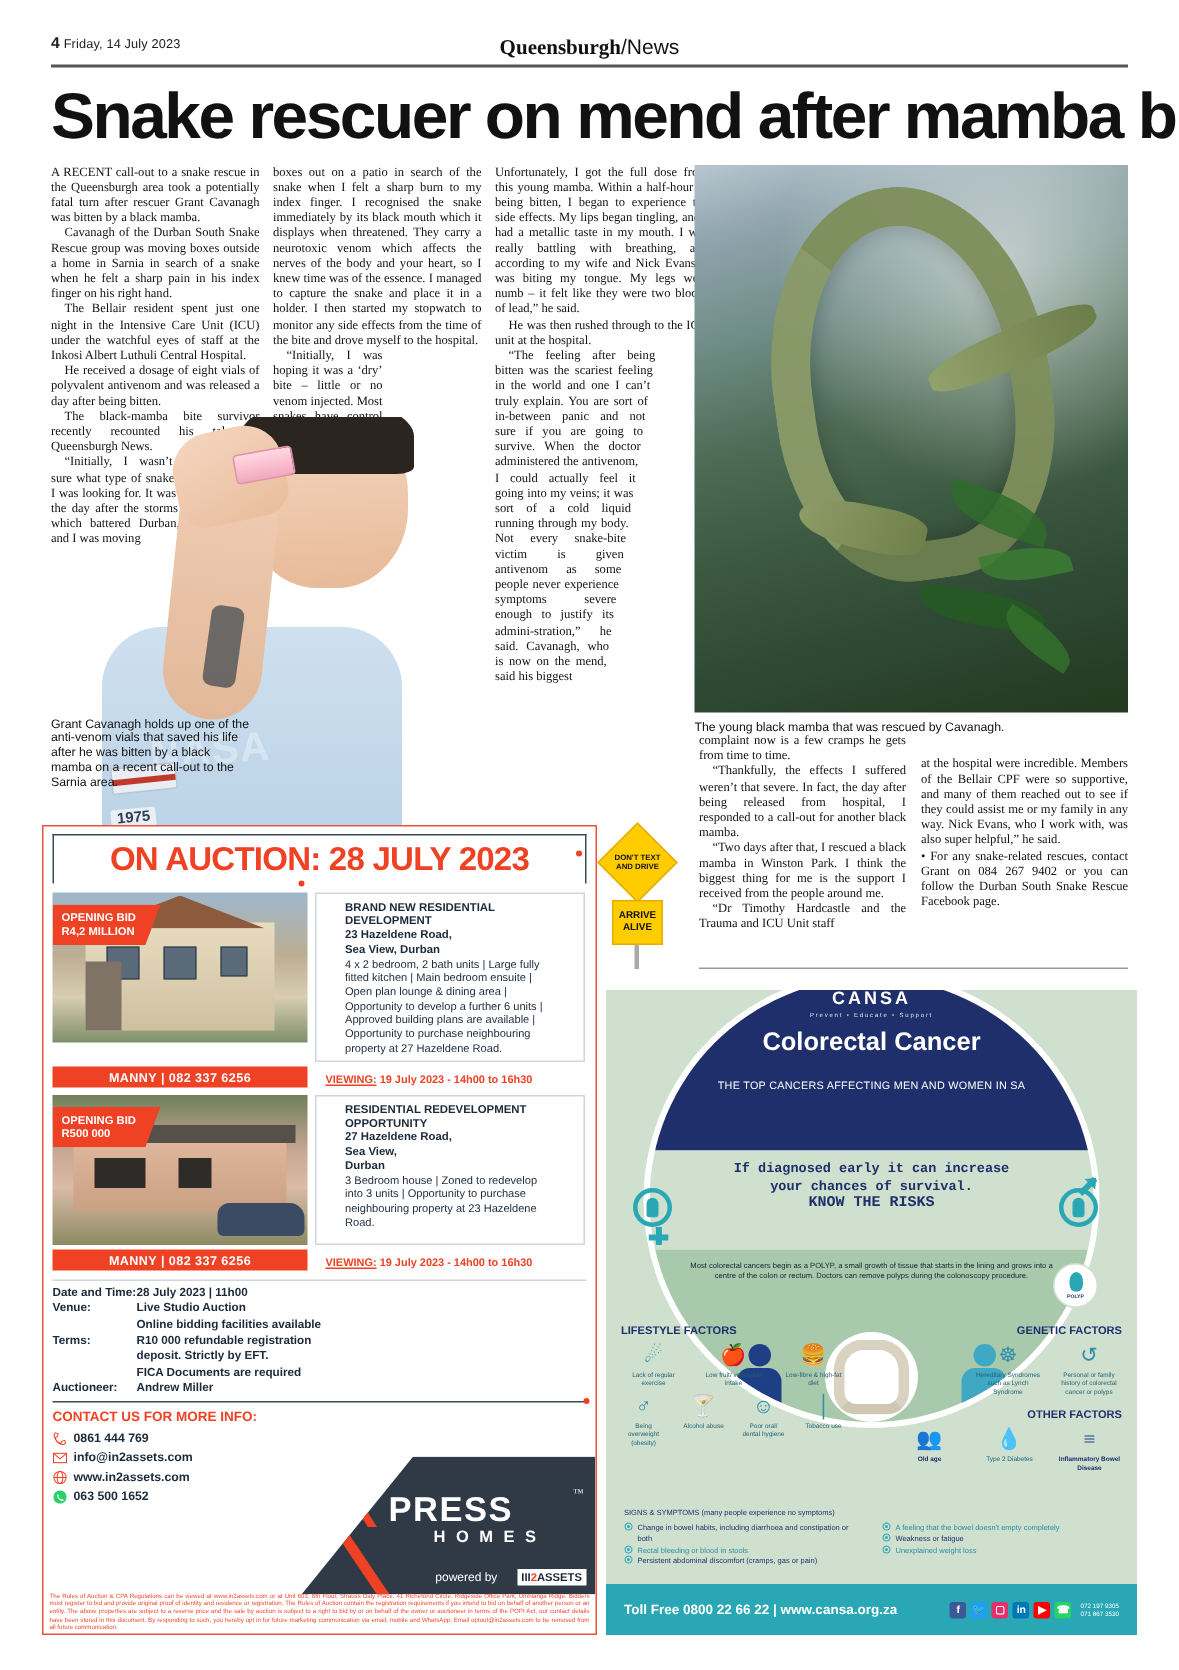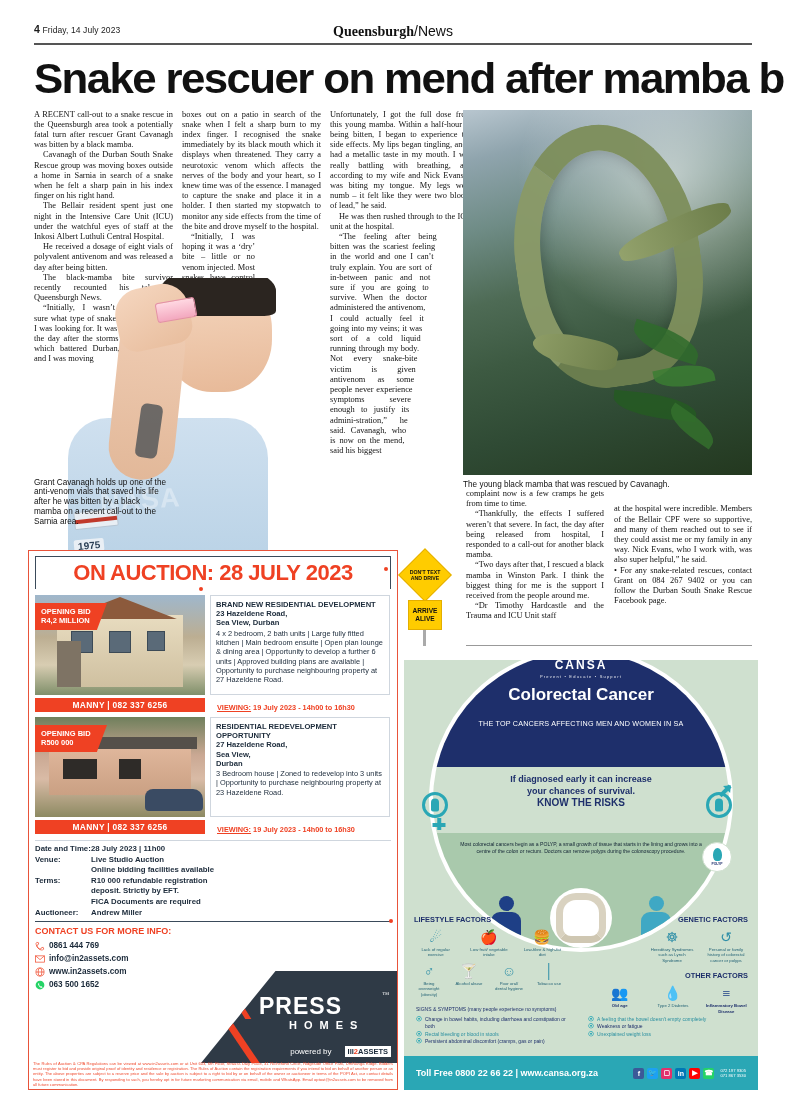--- a/index.html
+++ b/index.html
@@ -222,21 +222,21 @@
   .house2 .w2 { left:70px; top:12px; width:22px; height:20px; }
   .car2 { position:absolute; right:2px; bottom:6px; width:58px; height:22px; background:#3a4b63; border-radius:8px 10px 4px 4px; }
 
   .ob {
     position:absolute; left:0; top:8px; padding:4px 14px 5px 6px;
     background:#ef4123; color:#fff;
     font-family:"Liberation Sans",sans-serif; font-weight:bold; font-size:7.5px; line-height:9px;
     clip-path: polygon(0 0, 100% 0, 86% 100%, 0 100%);
     width: 72px;
   }
-  .lot-text { width: 180px; border:1px solid #cfd6de; padding:4px 5px; }
+  .lot-text { width: 180px; border:1px solid #cfd6de; padding:4px 19px; }
   .lot-text h4 {
     font-family:"Liberation Sans",sans-serif; font-weight:bold; font-size:7.6px;
     color:#1b2a3a; line-height:9.2px;
   }
   .lot-text .addr { font-family:"Liberation Sans",sans-serif; font-weight:bold; font-size:7.6px; color:#1b2a3a; line-height:9.2px; }
   .lot-text .desc { font-family:"Liberation Sans",sans-serif; font-size:7.4px; color:#1b2a3a; line-height:9.3px; margin-top:1px; }
 
   .manny {
     margin: 2px 6px 0 6px; width: 170px; background:#ef4123; color:#fff;
     font-family:"Liberation Sans",sans-serif; font-weight:bold; font-size:8.4px;
@@ -314,21 +314,21 @@
     background:#1e2f6b; color:#fff; text-align:center;
   }
   .cc-logo { margin-top:6px; font-family:"Liberation Sans",sans-serif; font-weight:bold; font-size:12px; letter-spacing:2px; }
   .cc-logo .tag { display:block; font-weight:normal; font-size:4px; letter-spacing:1.2px; margin-top:2px; opacity:.9;}
   .cc-title { font-family:"Liberation Sans",sans-serif; font-weight:bold; font-size:17px; margin-top:6px; }
   .cc-sub { font-family:"Liberation Sans",sans-serif; font-weight:normal; font-size:7.2px; letter-spacing:.2px; margin-top:14px; }
   .cc-mid {
     position:absolute; left:0; top:39%; width:100%; height:22%;
     background:#cfe0cf; text-align:center; padding-top:6px;
   }
-  .cc-mid p { font-family:Liberation Sans, sans-serif; font-weight:bold; font-size:9px; color:#1e2f6b; line-height:12px; }
+  .cc-mid p { font-family:Liberation Mono, monospace; font-weight:bold; font-size:9px; color:#1e2f6b; line-height:12px; }
   .cc-mid .know { font-size:10px; }
   .cc-green {
     position:absolute; left:0; top:61%; width:100%; height:39%;
     background:#a9c9ac; text-align:center; padding-top:5px;
   }
   .cc-ed { font-family:"Liberation Sans",sans-serif; font-weight:bold; font-size:13px; color:#1e2f6b; }
   .cc-ed i { color:#2aa7b5; font-style:normal; }
   .cc-body { font-family:"Liberation Sans",sans-serif; font-size:5.1px; color:#123; line-height:7px; padding: 3px 22px 0 22px; }
   .fig { position:absolute; bottom:2px; }
   .fig.male { left: 56px; width:34px; height:50px; }
@@ -357,21 +357,21 @@
   .gi-left { left: 18px; top: 132px; }
   .gi-right { right: 18px; top: 132px; }
   .gi-ring { width:26px; height:26px; border:3.5px solid #2aa7b5; border-radius:50%; position:relative; }
   .gi-ring .person { position:absolute; left:50%; top:50%; transform:translate(-50%,-50%); width:8px; height:13px; background:#2aa7b5; border-radius:4px 4px 2px 2px; }
   .gi-cross { position:absolute; left:50%; top:26px; transform:translateX(-50%); width:3.5px; height:12px; background:#2aa7b5; }
   .gi-cross2 { position:absolute; left:50%; top:31px; transform:translateX(-50%); width:13px; height:3.5px; background:#2aa7b5; }
   .gi-arrow { position:absolute; right:-3px; top:-6px; width:14px; height:3.5px; background:#2aa7b5; transform:rotate(-45deg); }
   .gi-arrow::after { content:""; position:absolute; right:-1px; top:-3px; border-left:6px solid #2aa7b5; border-top:5px solid transparent; border-bottom:5px solid transparent;}
 
   .factors { position:absolute; left:0; right:0; top: 222px; padding: 0 10px; }
-  .f-head { font-family:"Liberation Sans",sans-serif; font-weight:bold; font-size:7.4px; color:#1e2f6b;margin-top:33px; }
+  .f-head { font-family:"Liberation Sans",sans-serif; font-weight:bold; font-size:7.4px; color:#1e2f6b; }
   .f-left { position:absolute; left:10px; top:0; width:150px; }
   .f-right { position:absolute; right:10px; top:0; width:150px; text-align:right; }
   .f-row { display:flex; gap:10px; margin-top:6px; }
   .f-right .f-row { justify-content:flex-end; }
   .f-item { width:44px; text-align:center; }
   .f-item .gl { display:block; font-size:14px; color:#2f8fa8; line-height:16px; }
   .f-item .lb { font-family:"Liberation Sans",sans-serif; font-size:4.3px; color:#1f5f73; line-height:5.4px; display:block; margin-top:1px;}
   .f-item.dark .gl { color:#1e3f86; }
   .f-item.dark .lb { color:#1e2f6b; font-weight:bold; }
 

